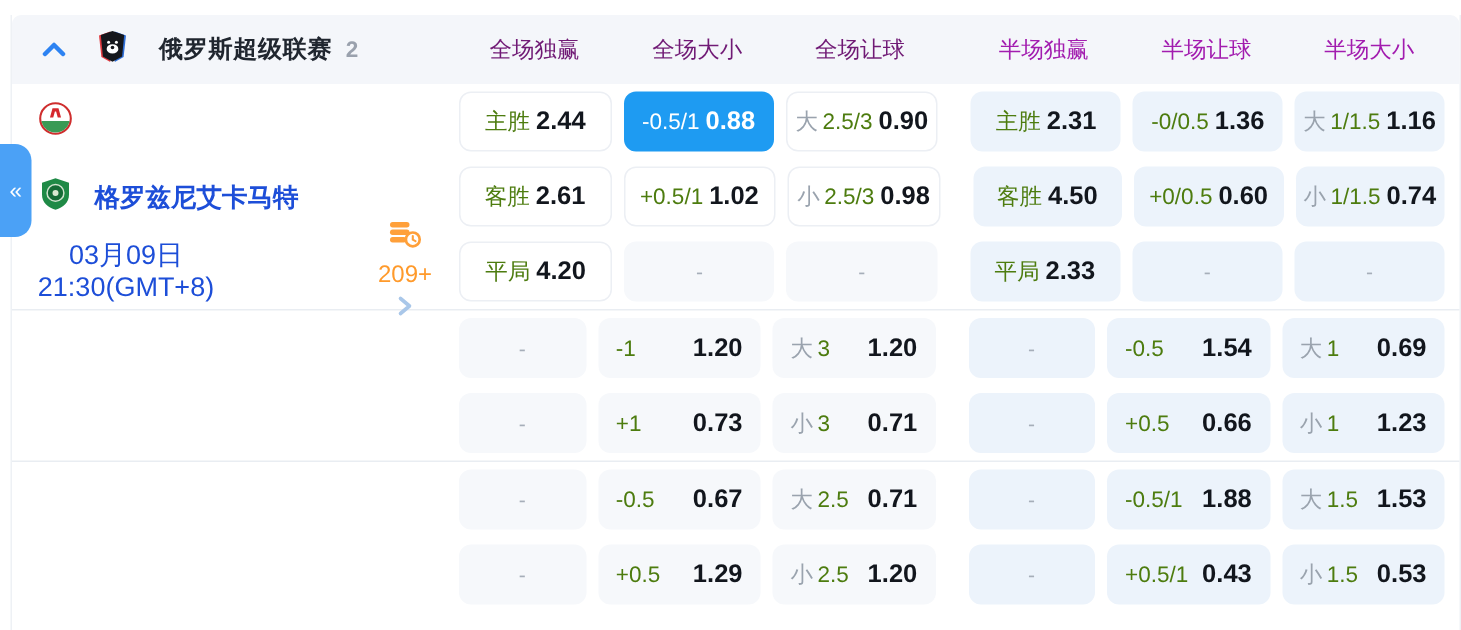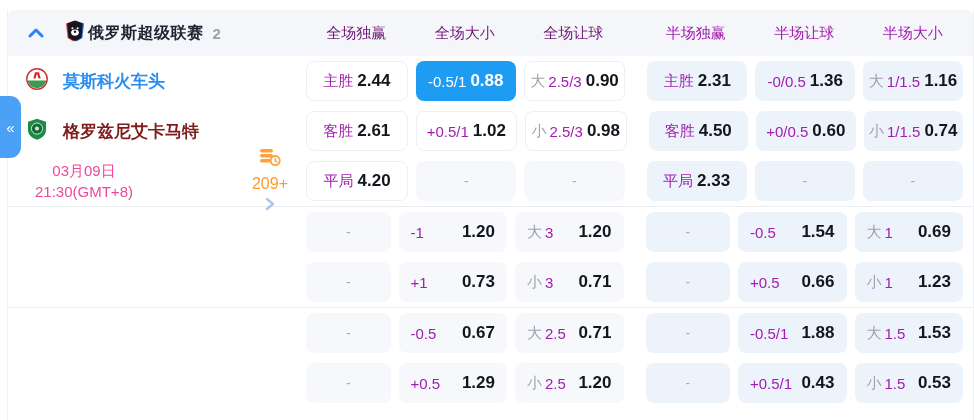--- a/index.html
+++ b/index.html
@@ -2,51 +2,51 @@
 <html><head>
 <meta charset="utf-8">
 <style>
   html,body{margin:0;padding:0;background:#fff;}
   body{width:974px;height:420px;overflow:hidden;font-family:"Liberation Sans","DejaVu Sans",sans-serif;position:relative;}
   .page{position:absolute;inset:0;}
   .content{position:absolute;left:7px;top:10px;right:0;bottom:0;border-left:1px solid #eef1f5;border-right:1px solid #eef1f5;}
   
   .league-bar{height:46px;background:#f4f6fa;border-radius:6px 6px 0 0;display:flex;align-items:center;}
   .league-left{width:294px;flex:none;display:flex;align-items:center;padding-left:20px;box-sizing:border-box;}
-  .league-title{font-size:16px;font-weight:bold;color:#20262f;margin-left:0;letter-spacing:.5px;}
+  .league-title{font-size:16px;font-weight:bold;color:#20262f;margin-left:18px;letter-spacing:.5px;}
   .league-count{font-size:15px;color:#9aa1ad;margin-left:9px;font-weight:bold;}
   .collapse-ic{display:flex;margin-right:18px;}
   .cols{flex:1;display:flex;align-items:center;padding-right:6px;}
   .hcell{flex:1 1 0;text-align:center;font-size:15px;color:#701a75;margin:0 4px;white-space:nowrap;}
   .hcell.blue{color:#a21caf;}
   .col-gap{width:14px;flex:none;}
   
   .section{display:flex;}
   .sec-left{width:294px;flex:none;box-sizing:border-box;}
   .sec-right{flex:1;padding-right:6px;}
   .odds-row{display:flex;height:50px;}
   .cell{flex:1 1 0;margin:5px 4px;border-radius:8px;display:flex;align-items:center;justify-content:center;gap:4px;font-size:15px;min-width:0;white-space:nowrap;}
   .cell.plain{background:#fff;border:1px solid #eceff4;}
   .cell.muted{background:#f6f8fb;}
   .cell.half{background:#ecf3fb;}
   .cell.selected{background:#1e9bf2;}
   .cell.selected .hcap,.cell.selected .val{color:#fff;}
   .cell.spread{justify-content:space-between;padding:0 12px;}
   .lab{display:flex;gap:3px;align-items:center;}
-  .hcap{color:#a21caf;}
+  .hcap{color:#4d7c0f;}
   .pre{color:#9aa3ae;}
   .val{font-weight:bold;font-size:17px;color:#12161d;}
   .dash{color:#a6aeb9;font-size:14px;width:100%;text-align:center;}
   .sep{height:1px;background:#e9edf2;}
   
   .team-row{height:50px;display:flex;align-items:center;padding-left:17px;cursor:pointer;}
-  .team-name{margin-left:14px;font-size:17px;font-weight:bold;color:#7f1d1d;}
+  .team-name{margin-left:14px;font-size:17px;font-weight:bold;color:#1d4ed8;}
   .team-name.home{color:#2a8ef0;}
   .meta-row{height:50px;display:flex;align-items:center;padding:0 14px 0 12px;}
-  .dt{width:128px;text-align:center;font-size:15px;color:#ec4899;line-height:21px;}
+  .dt{width:128px;text-align:center;font-size:18px;color:#1d4ed8;line-height:21px;}
   .more-btn{margin-left:auto;display:flex;align-items:center;gap:4px;cursor:pointer;flex-direction:column;}
   .more-count{color:#ff9a2b;font-size:16px;}
   
   .side-tab{position:absolute;left:0;top:96px;width:21px;height:62px;background:#4ba1f6;border-radius:0 11px 11px 0;display:flex;align-items:center;justify-content:center;color:#fff;font-size:15px;cursor:pointer;z-index:5;}
 </style>
 </head>
 <body>
 
 <div class="page">
 
@@ -91,21 +91,20 @@
     <div class="section">
       <div class="sec-left">
         <div class="team-row">
           <span>
             <svg width="24" height="24" viewBox="0 0 24 24">
               <circle cx="12" cy="12" r="10.2" fill="#fff" stroke="#cf2e2e" stroke-width="1.4"></circle>
               <path d="M2.6 13.6 a9.6 9.6 0 0 0 18.8 0 z" fill="#3a9a55"></path>
               <path d="M8.3 11.4 L10 5.2 h4 L15.7 11.4 h-2.2 l-1.1-4 h-0.8 l-1.1 4 z" fill="#d5282e"></path>
             </svg>
           </span>
-          <span class="team-name home">莫斯科火车头</span>
         </div>
         <div class="team-row">
           <span>
             <svg width="24" height="24" viewBox="0 0 24 24">
               <path d="M12 1.8 L21 4.8 V12.6 C21 18 17.2 21.2 12 22.8 C6.8 21.2 3 18 3 12.6 V4.8 Z" fill="#1f8a46"></path>
               <circle cx="12" cy="11.6" r="5.6" fill="#156b36" stroke="#cfe3cd" stroke-width="1"></circle>
               <circle cx="12" cy="11.6" r="2" fill="#d8e8d0"></circle>
             </svg>
           </span>
           <span class="team-name">格罗兹尼艾卡马特</span>

